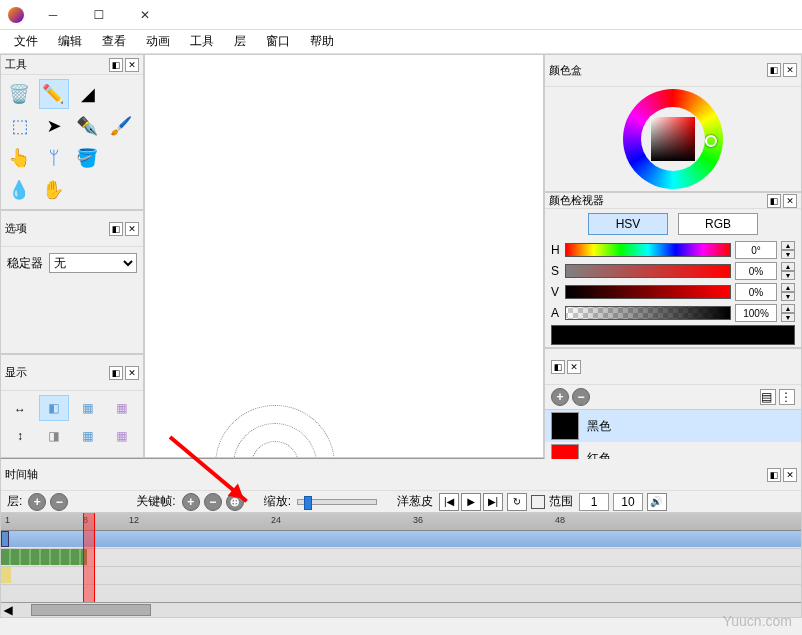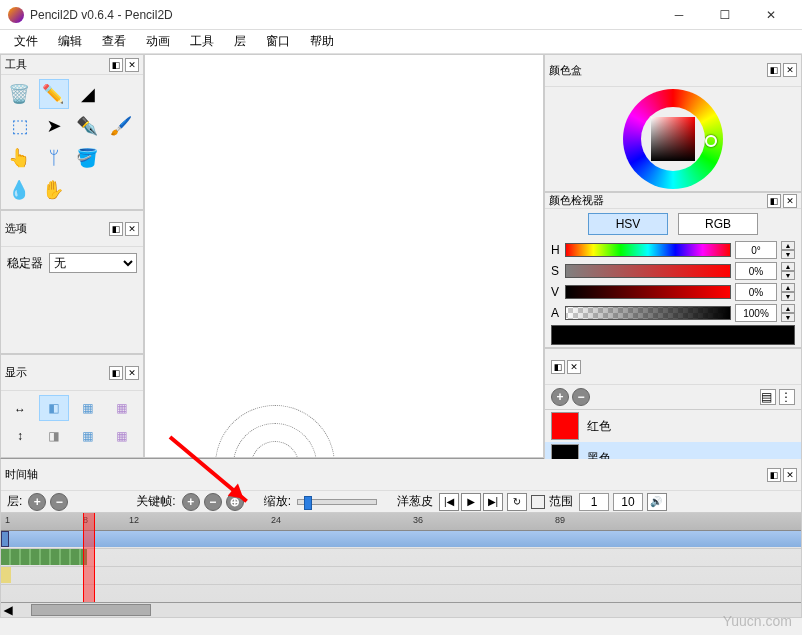--- a/index.html
+++ b/index.html
@@ -102,21 +102,20 @@
 .arrow::after { content: ''; position: absolute; right: -4px; top: -6px; border: 8px solid transparent; border-left: 14px solid red; }
 
 .watermark { position: absolute; right: 10px; bottom: 6px; color: #999; font-size: 14px; opacity: 0.6; }
 .spacer { flex: 1; }
 </style>
 </head>
 <body>
 
 <div class="titlebar">
   <div class="titlebar-icon"></div>
-  <div class="titlebar-title">Pencil2D v0.6.4 - Pencil2D</div>
   <div class="winbtn">─</div>
   <div class="winbtn">☐</div>
   <div class="winbtn">✕</div>
 </div>
 
 <div class="menubar">
   <span>文件</span>
   <span>编辑</span>
   <span>查看</span>
   <span>动画</span>
@@ -272,27 +271,27 @@
         <span class="panel-ctrl">✕</span>
       </div>
       <div class="palette-toolbar">
         <div class="round-btn">+</div>
         <div class="round-btn">−</div>
         <div class="spacer"></div>
         <div style="border:1px solid #999;width:16px;height:16px;background:#fff">▤</div>
         <div style="border:1px solid #999;width:16px;height:16px;background:#fff">⋮</div>
       </div>
       <div class="palette-list">
+        <div class="palette-item sel">
+          <div class="swatch" style="background:#000"></div>
+          <span>黑色</span>
+        </div>
         <div class="palette-item">
           <div class="swatch" style="background:#ff0000"></div>
           <span>红色</span>
-        </div>
-        <div class="palette-item sel">
-          <div class="swatch" style="background:#000"></div>
-          <span>黑色</span>
         </div>
       </div>
     </div>
   </div>
 </div>
 
 <div class="timeline panel" style="height:160px">
   <div class="panel-header">
     <span class="panel-title">时间轴</span>
     <span class="panel-ctrl">◧</span>
@@ -327,21 +326,21 @@
     <div class="play-btn">🔊</div>
   </div>
   <div class="tl-body">
     <div class="tl-tracks">
       <div class="ruler">
         <span class="ruler-tick" style="left:4px">1</span>
         <span class="ruler-tick" style="left:82px">8</span>
         <span class="ruler-tick" style="left:128px">12</span>
         <span class="ruler-tick" style="left:270px">24</span>
         <span class="ruler-tick" style="left:412px">36</span>
-        <span class="ruler-tick" style="left:554px">89</span>
+        <span class="ruler-tick" style="left:554px">48</span>
       </div>
       <div class="track-row">
           <div class="track-blue"></div>
         </div>
       <div class="track-row">
           <div class="track-green"></div>
         </div>
       <div class="track-row">
           <div class="track-yellow"></div>
         </div>

